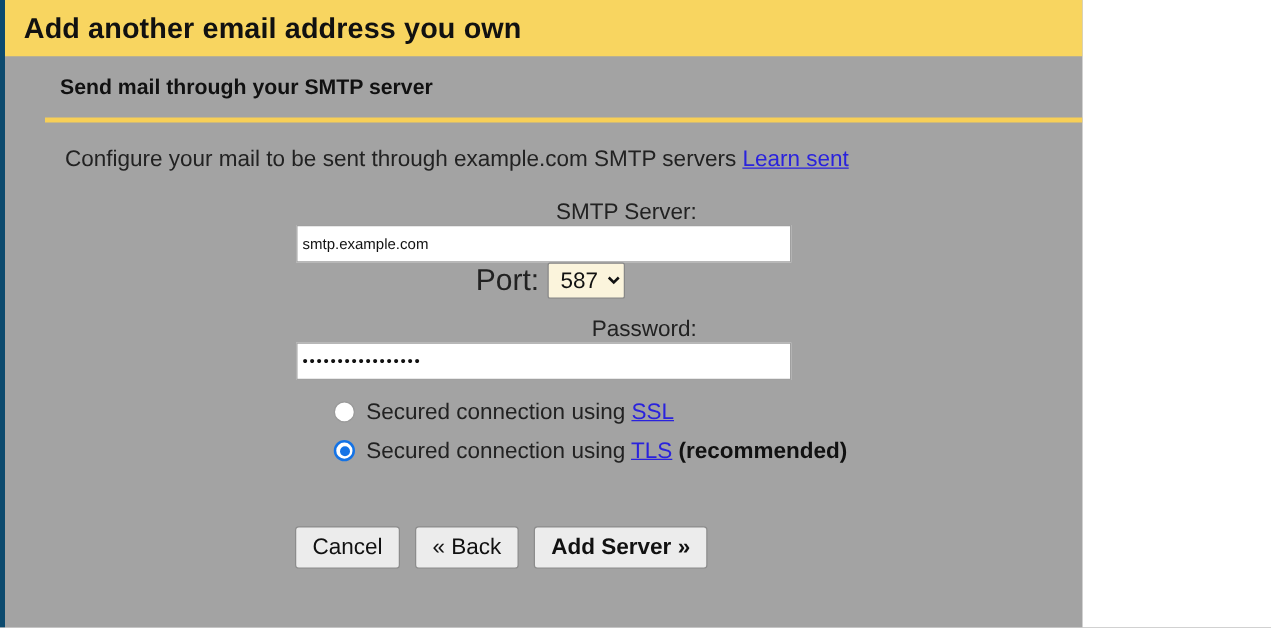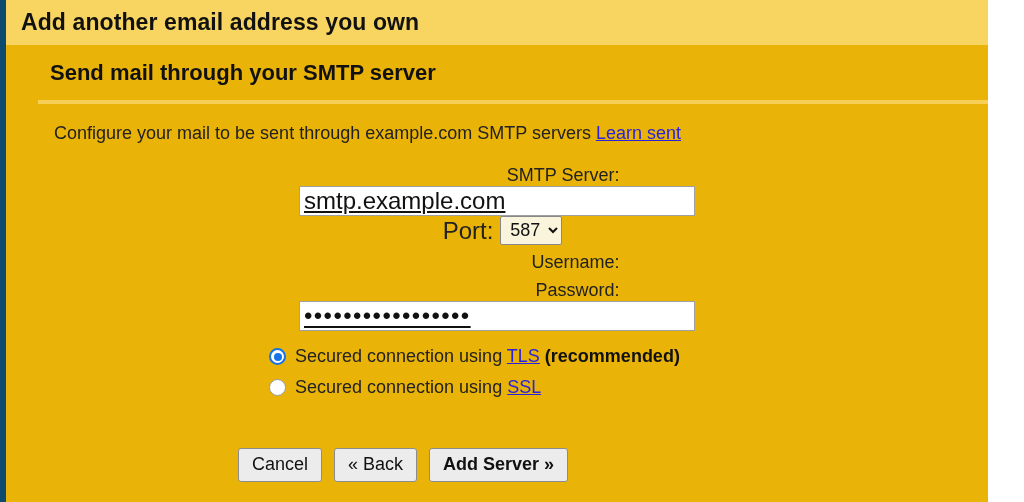--- a/index.html
+++ b/index.html
@@ -9,25 +9,25 @@
   body {
     width: 1024px;
     height: 502px;
     overflow: hidden;
     font-family: "Liberation Sans", sans-serif;
     background: #ffffff;
   }
 
   .dialog {
     position: relative;
-    width: 988px;
+    width: 866px;
     height: 502px;
     box-sizing: border-box;
-    background: #eab308;
-    border-left: 6px solid #0c4a6e;
+    background: #a3a3a3;
+    border-left: 4px solid #0c4a6e;
     overflow: hidden;
   }
 
   
   .title-bar {
     height: 45px;
     background: #f8d560;
     display: flex;
     align-items: center;
     padding-left: 15px;
@@ -40,21 +40,21 @@
     color: #111111;
     letter-spacing: 0.1px;
   }
 
   
   .sub-head {
     padding: 15px 0 0 44px;
   }
   .sub-head h2 {
     margin: 0;
-    font-size: 22px;
+    font-size: 17px;
     font-weight: bold;
     color: #111111;
   }
 
   .divider {
     margin: 14px 0 0 32px;
     height: 4px;
     background: #f7cf57;
   }
 
@@ -89,26 +89,25 @@
     padding-right: 5px;
     box-sizing: border-box;
   }
   .text-input {
     width: 396px;
     height: 30px;
     box-sizing: border-box;
     border: 1px solid #a0a0a0;
     background: #ffffff;
     font-family: "Liberation Sans", sans-serif;
-    font-size: 24px;
+    font-size: 12px;
     color: #111111;
     padding: 0 4px;
     outline: none;
     border-radius: 0;
-    text-decoration: underline;
   }
   .pw-input {
     letter-spacing: 1.4px;
   }
 
   .port-wrap {
     display: flex;
     align-items: center;
     margin-left: 11px;
   }
@@ -226,46 +225,45 @@
       <input class="text-input" type="text" value="smtp.example.com" style="">
       <div class="port-wrap">
         <span class="port-label">Port:</span>
         <select class="port-select">
           <option>587</option>
         </select>
       </div>
     </div>
 
     <div class="form-row">
-      <div class="form-label">Username:</div>
     </div>
 
     <div class="form-row">
       <div class="form-label">Password:</div>
       <input class="text-input pw-input" type="text" readonly="" value="•••••••••••••••••" style="">
     </div>
 
   </div>
 
   <div class="radios">
+
+    <div class="radio-row">
+      <span class="radio"></span>
+      <span class="radio-text">
+        <span>Secured connection using </span><span class="link">SSL</span>
+      </span>
+    </div>
 
     <div class="radio-row">
       <span class="radio checked"></span>
       <span class="radio-text">
         <span>Secured connection using </span><span class="link">TLS</span><span class="recommended"> (recommended)</span>
       </span>
     </div>
 
-    <div class="radio-row">
-      <span class="radio"></span>
-      <span class="radio-text">
-        <span>Secured connection using </span><span class="link">SSL</span>
-      </span>
-    </div>
-
   </div>
 
   <div class="buttons">
     <button class="btn">Cancel</button>
     <button class="btn">« Back</button>
     <button class="btn btn-primary">Add Server »</button>
   </div>
 
 </div>
 

